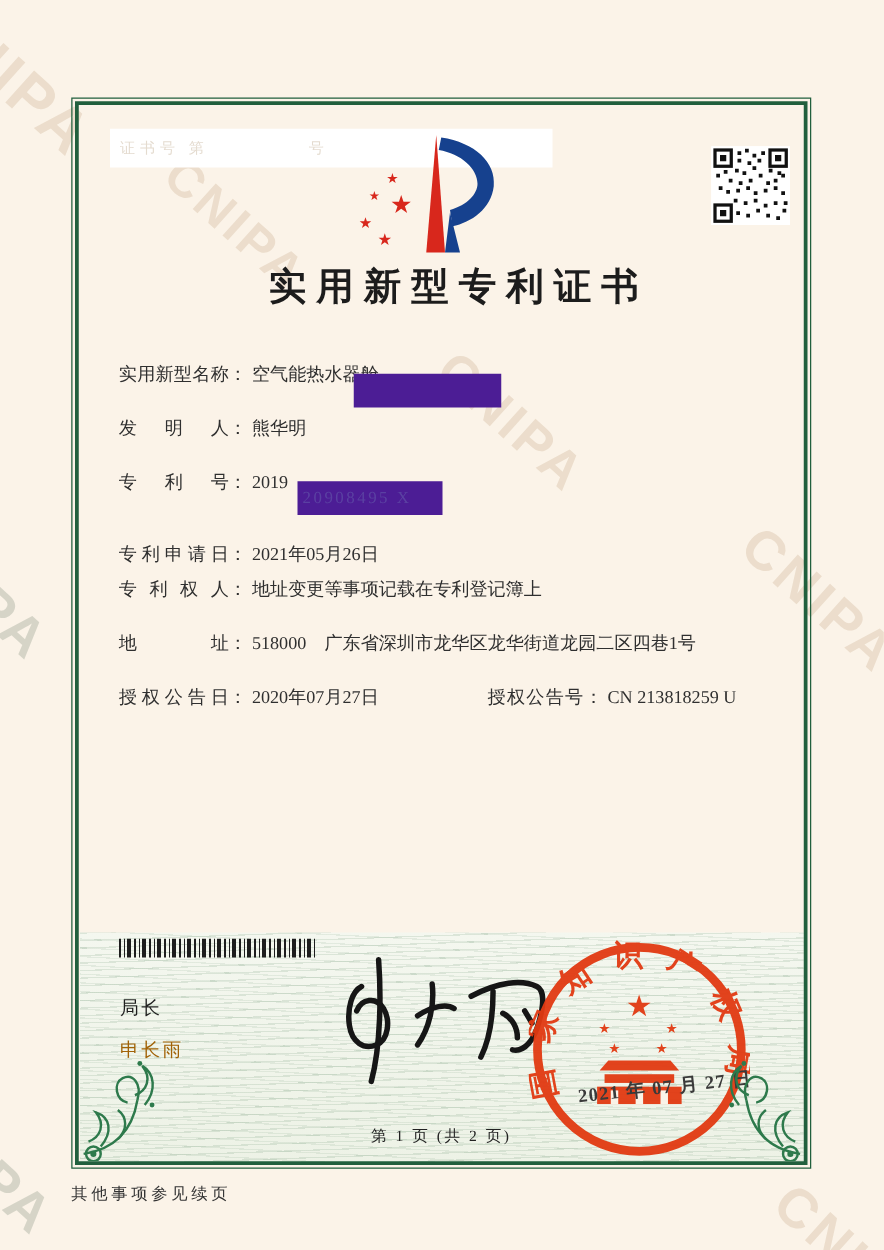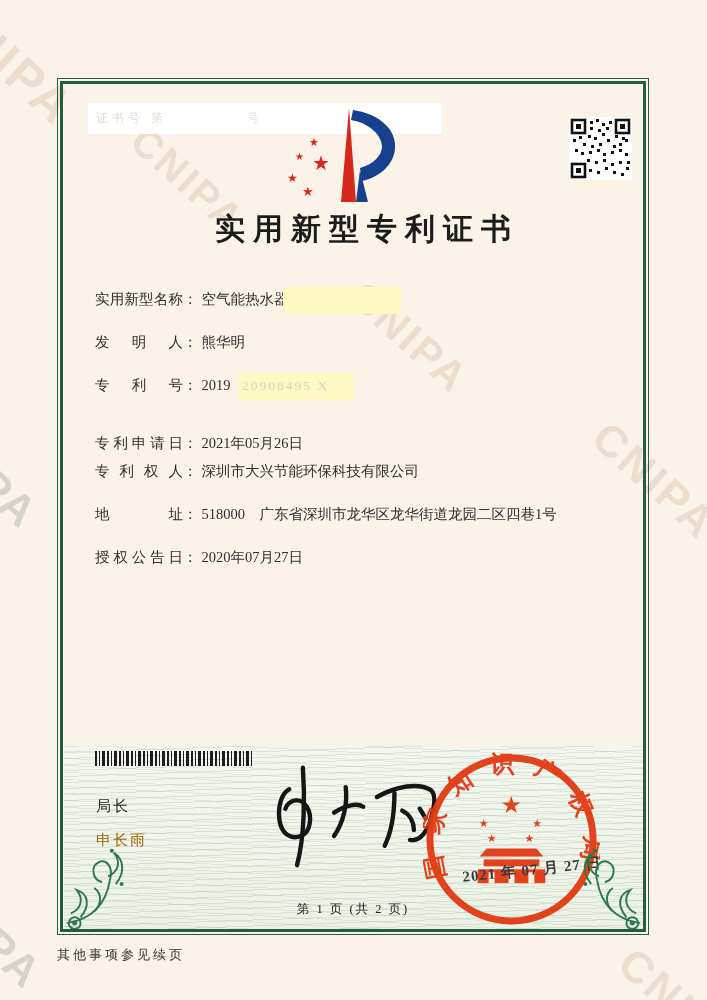--- a/index.html
+++ b/index.html
@@ -41,21 +41,21 @@
     position:absolute; left:57px; top:209px; width:620px; z-index:3;
     text-align:center; font-size:30px; font-weight:700; letter-spacing:8px; color:#1c1c1c;
   }
   
   .row{ position:absolute; left:95px; width:525px; z-index:3; font-size:14.5px; color:#2f2f2f; white-space:nowrap;}
   .row .lbl{ display:inline-block; width:88px; text-align:justify; text-align-last:justify; vertical-align:bottom;}
   .row .colon{ padding-right:4px; }
   .r1{top:290px}.r2{top:333px}.r3{top:376px}.r4{top:434px}.r5{top:462px}.r6{top:505px}.r7{top:548px}
   .row .grp2{ position:absolute; left:295px; top:0; }
   .row .grp2 .lbl2{ letter-spacing:1px; }
-  .redact{ position:absolute; background:#fef9c3; z-index:4; overflow:hidden; }
+  .redact{ position:absolute; background:#4c1d95; z-index:4; overflow:hidden;margin-top:12px; }
   .redact.name{ left:283px; top:287px; width:118px; height:27px; }
   .redact.pno{ left:238px; top:373px; width:116px; height:27px;
                font-size:13.5px; color:rgba(120,140,190,.32); padding:5px 0 0 4px; box-sizing:border-box; letter-spacing:2px;}
   
   .legal{ position:absolute; left:94px; top:586px; width:521px; z-index:3;
           font-size:13.5px; line-height:22.5px; text-align:justify; color:#333; }
   .legal p{ margin:0; text-indent:2em; }
   
   .barcode{ position:absolute; left:95px; top:751px; width:157px; height:15px; z-index:3;
     background:repeating-linear-gradient(90deg,#1d1d1d 0 2px,transparent 2px 4px,#1d1d1d 4px 5px,transparent 5px 7px,#1d1d1d 7px 10px,transparent 10px 12px);}
@@ -170,27 +170,30 @@
 <div class="row r2">
   <span class="lbl">发明人</span><span class="colon">：</span><span class="val">熊华明</span>
 </div>
 <div class="row r3">
   <span class="lbl">专利号</span><span class="colon">：</span><span class="val">2019</span>
 </div>
 <div class="row r4">
   <span class="lbl">专利申请日</span><span class="colon">：</span><span class="val">2021年05月26日</span>
 </div>
 <div class="row r5">
-  <span class="lbl">专利权人</span><span class="colon">：</span><span class="val">深圳市大兴节能环保科技有限公司</span>
+  <span class="lbl">专利权人</span><span class="colon">：</span><span class="val">地址变更等事项记载在专利登记簿上</span>
 </div>
 <div class="row r6">
   <span class="lbl">地址</span><span class="colon">：</span><span class="val">518000　广东省深圳市龙华区龙华街道龙园二区四巷1号</span>
 </div>
 <div class="row r7">
   <span class="lbl">授权公告日</span><span class="colon">：</span><span class="val">2020年07月27日</span>
+  <span class="grp2">
+    <span class="lbl2">授权公告号</span><span class="colon">：</span><span class="val">CN 213818259 U</span>
+  </span>
 </div>
 
 <div class="redact name"></div>
 <div class="redact pno">20908495 X</div>
 
 <div class="legal">
 </div>
 
 <div class="barcode"></div>
 

